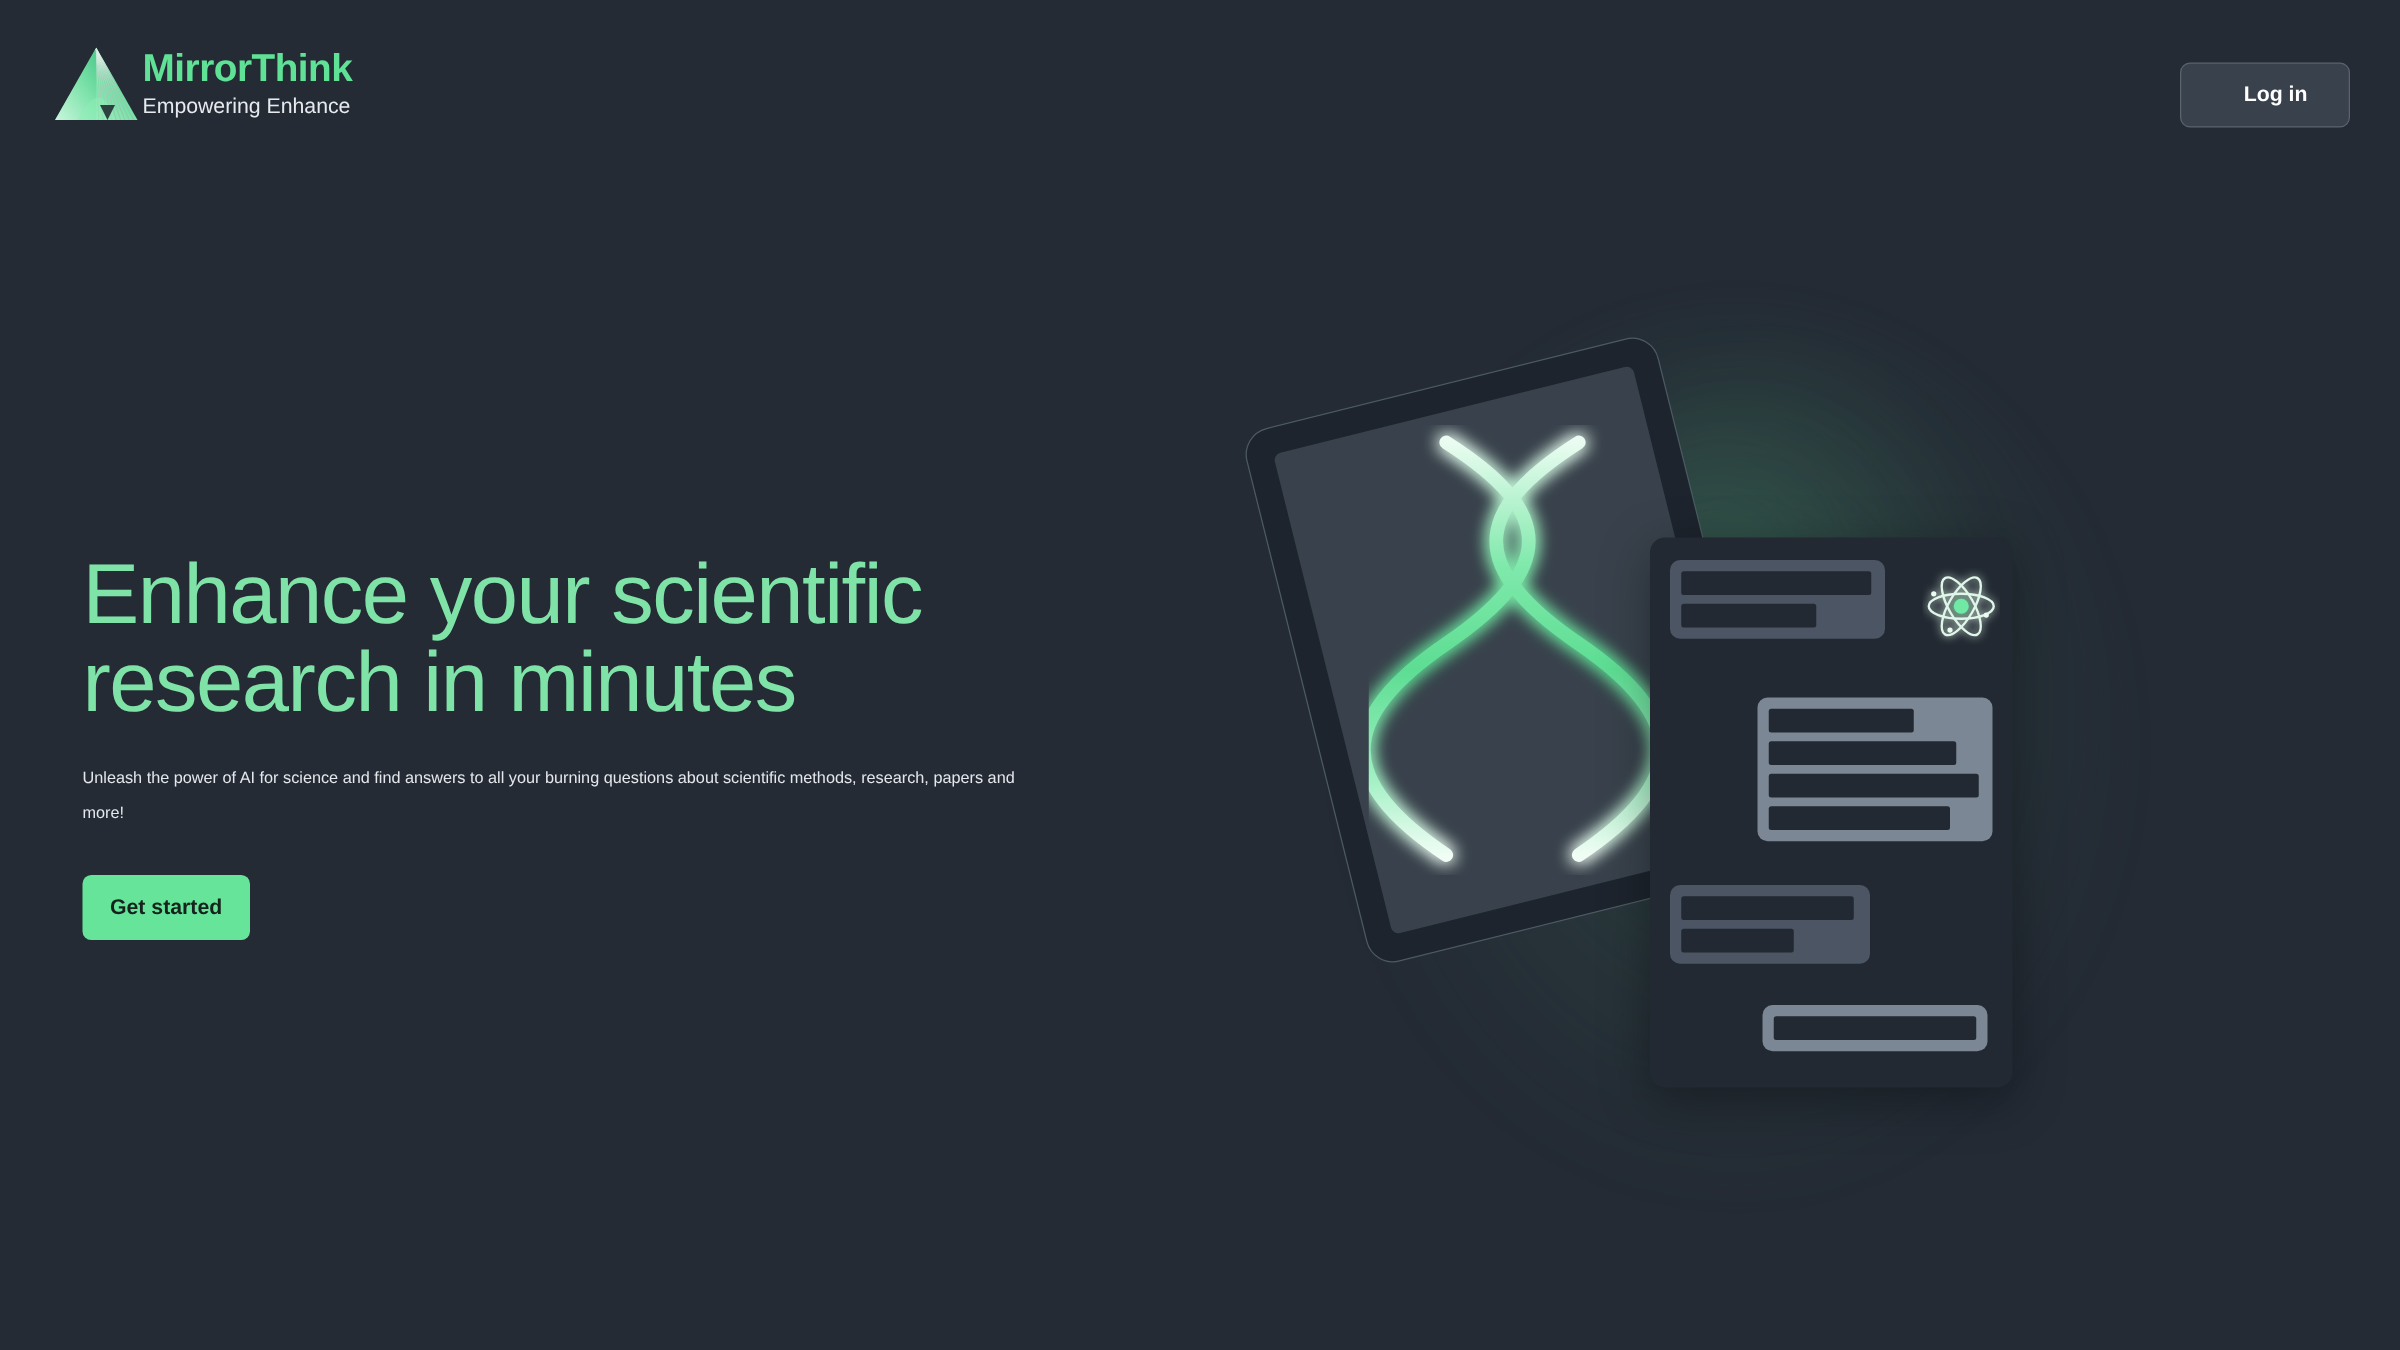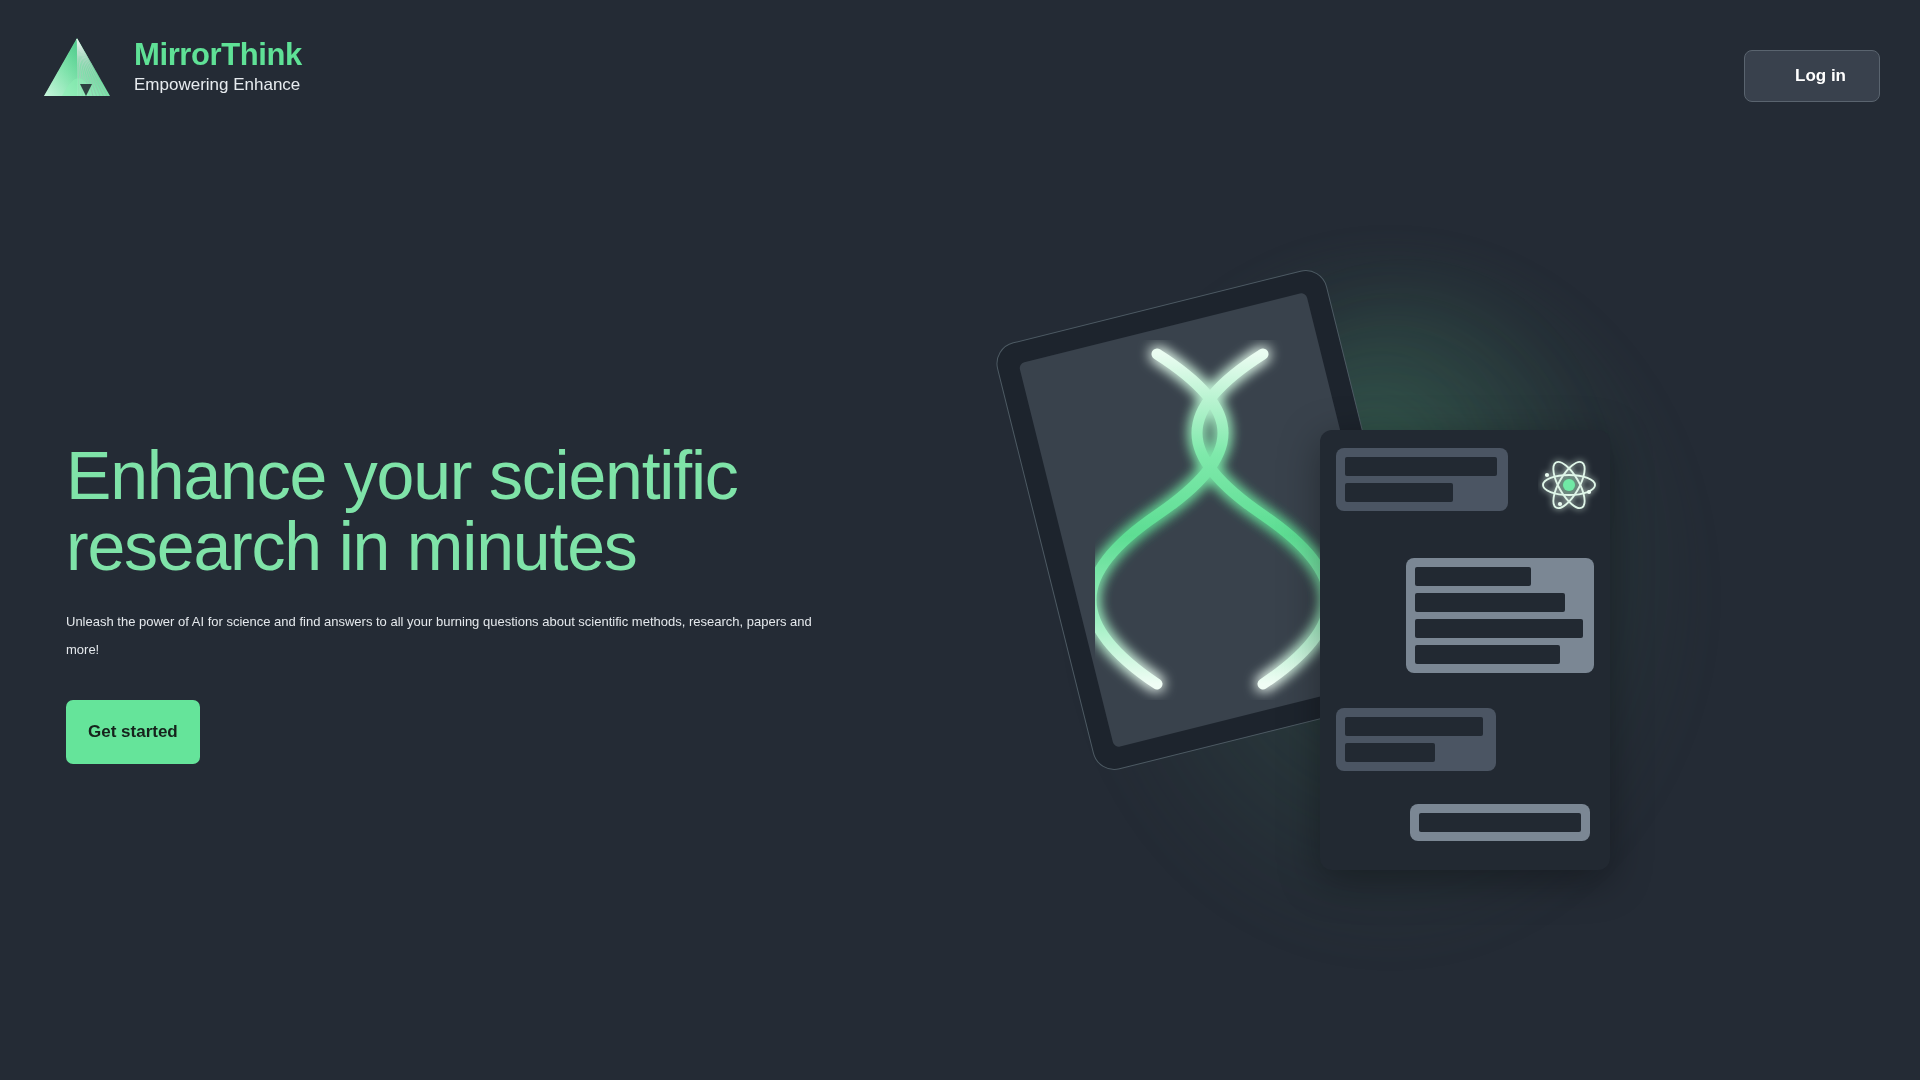--- a/index.html
+++ b/index.html
@@ -41,21 +41,21 @@
   }
 
   
   #header {
     position:absolute; left:0; top:0;
     width:1920px; height:128px;
     display:flex; align-items:center;
   }
   #brand {
     position:absolute; left:40px; top:32px;
-    display:flex; align-items:center; gap:20px;
+    display:flex; align-items:center; 
   }
   #logo-mark { width:74px; height:70px; display:block; }
   .brand-text { display:flex; flex-direction:column; gap:2px; }
   #brand-name {
     font-size:31px; font-weight:bold; color:#5fe196;
     letter-spacing:-.4px; line-height:1.12;
   }
   #brand-tagline {
     font-size:17px; color:#e7ebef; font-weight:400; line-height:1.2;
   }
@@ -86,21 +86,21 @@
     max-width:740px;
   }
   #subhead {
     margin-top:26px;
     font-size:13px; line-height:28px; color:#e4e8ec;
     max-width:780px;
   }
   #cta-button {
     margin-top:36px;
     display:inline-flex; align-items:center; justify-content:center;
-    height:64px; padding:0 22px;
+    height:52px; padding:0 22px;
     background:#65e49a;
     color:#16221c;
     font-size:17px; font-weight:bold;
     font-family:"Liberation Sans", sans-serif;
     border:none; border-radius:7px; cursor:pointer;
   }
 
   
   #artwork {
     position:absolute; left:1020px; top:310px;

